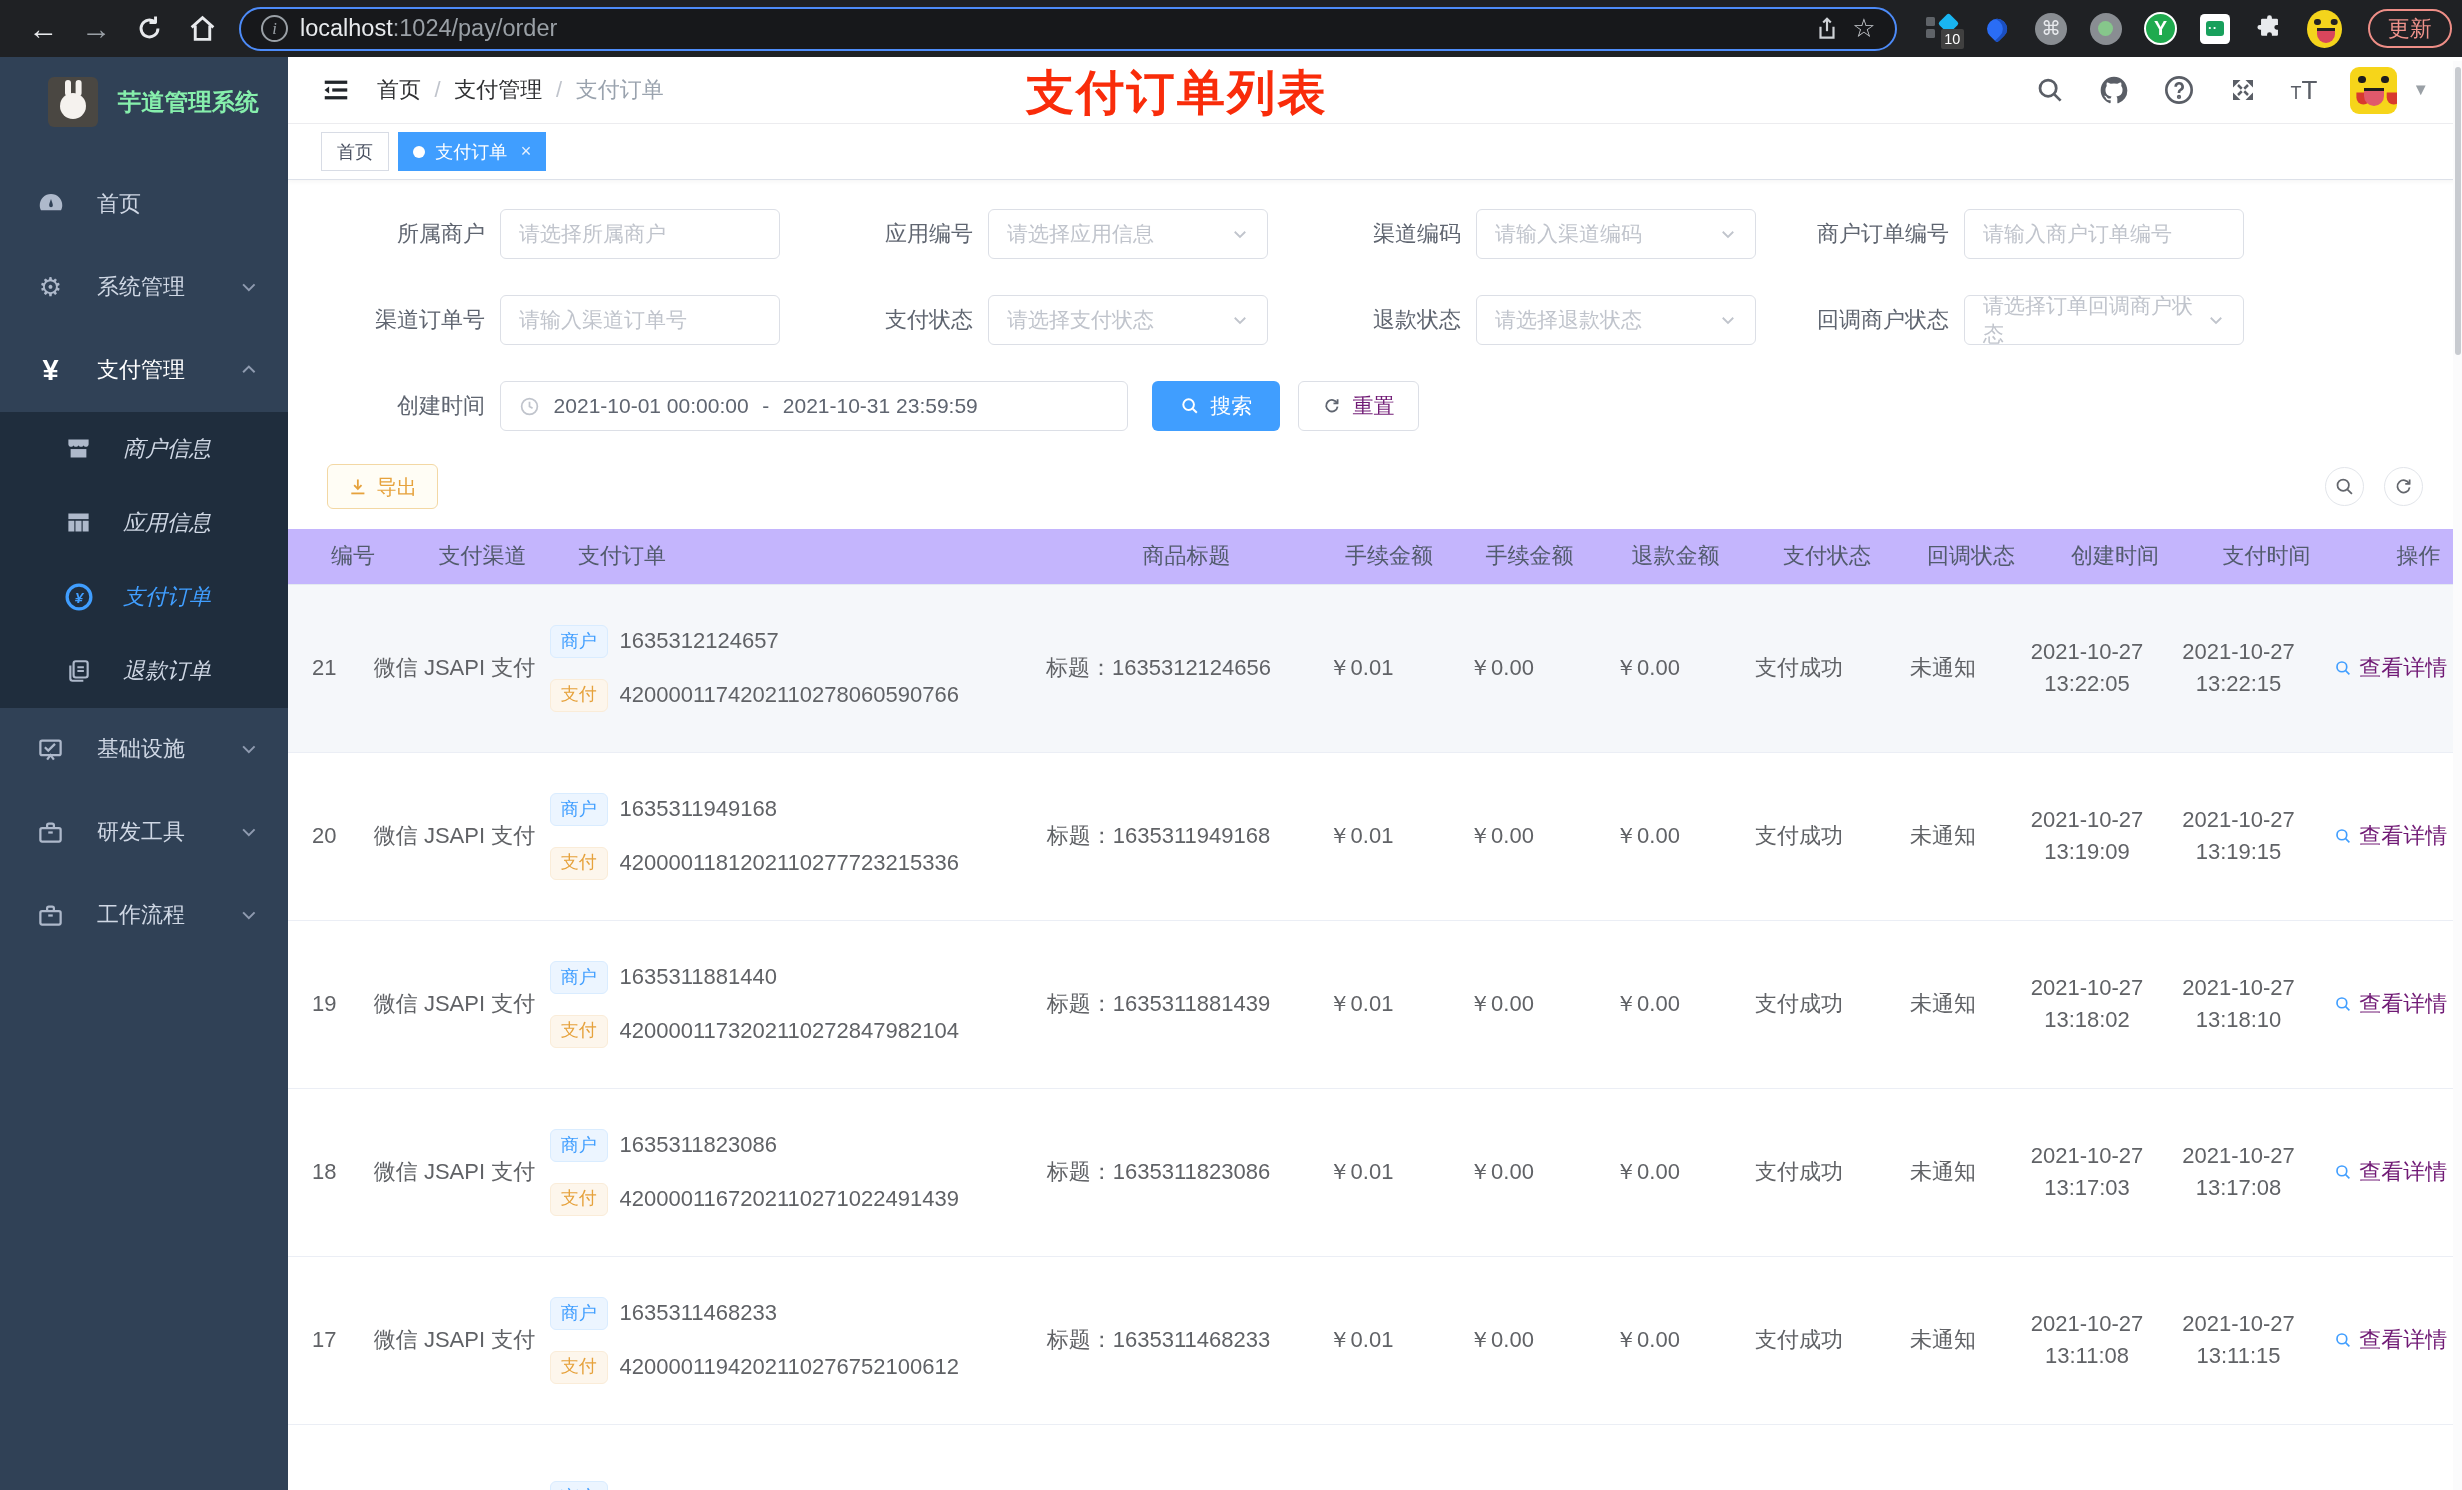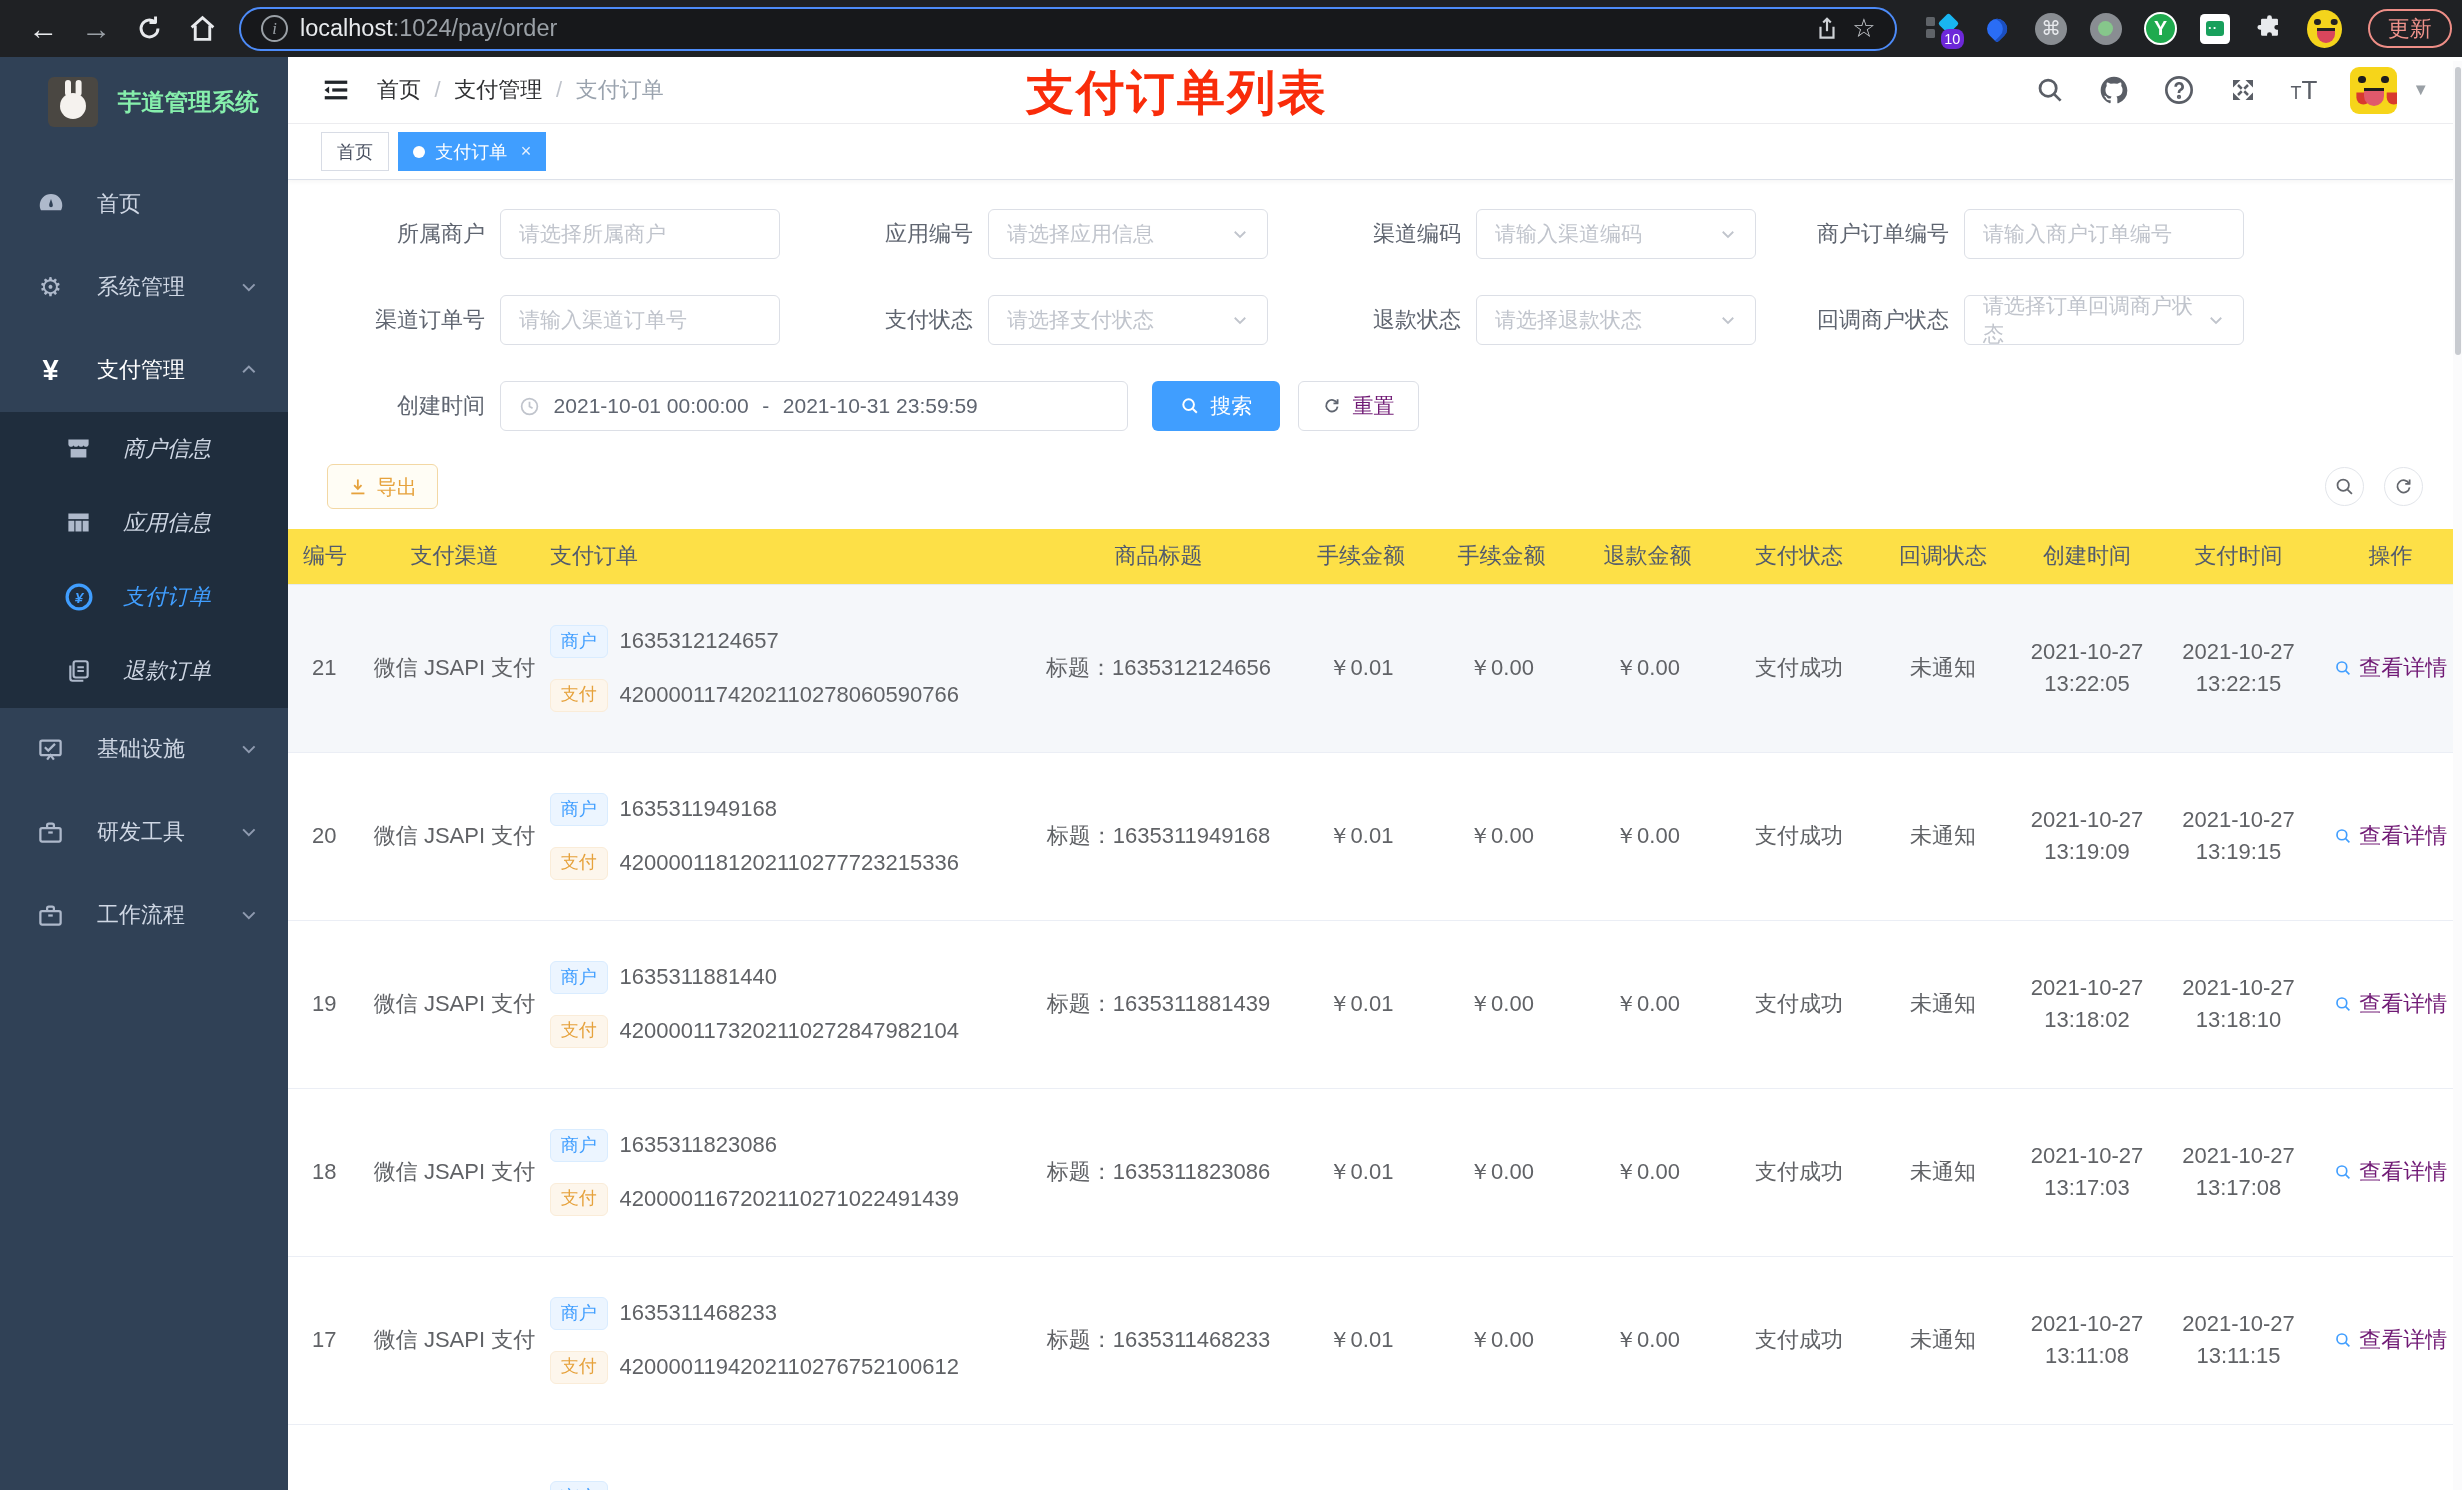--- a/index.html
+++ b/index.html
@@ -15,21 +15,21 @@
   .url .host { color:#e8eaed; font-size:23.5px; }
   .url .path { color:#9aa0a6; font-size:23.5px; }
   .url .spacer { flex:1; }
   .info-icon { width:27px; height:27px; border:2.3px solid #9aa0a6; border-radius:50%; color:#9aa0a6; font-size:16.7px; display:flex; align-items:center; justify-content:center; font-style:italic; font-family:"Liberation Serif",serif; }
   .share-icon,.star-icon { color:#cfd2d6; font-size:26px; }
   .ext-strip { display:flex; align-items:center; gap:19.7px; margin-left:21px; }
   .ext { position:relative; width:35px; height:35px; display:flex; align-items:center; justify-content:center; flex-shrink:0; }
   .ext-squares { position:absolute; left:1.5px; top:6px; }
   .ext-squares div { width:9px; height:9px; background:#5f6368; margin-bottom:3px; border-radius:1.5px; }
   .ext-diamond { position:absolute; right:3px; top:4.5px; width:15px; height:15px; background:#19b5f1; transform:rotate(45deg); border-radius:2.3px; }
-  .ext-badge { position:absolute; right:-4.5px; bottom:-3px; min-width:23px; height:19.7px; background:#6d28d9; color:#fff; font-size:14.4px; border-radius:8px; display:flex; align-items:center; justify-content:center; padding:0 3px; }
+  .ext-badge { position:absolute; right:-4.5px; bottom:-3px; min-width:23px; height:19.7px; background:#404040; color:#fff; font-size:14.4px; border-radius:2px; display:flex; align-items:center; justify-content:center; padding:0 3px; }
   .ext-pin { width:19.7px; height:19.7px; background:#2a6df5; border-radius:50% 50% 50% 3px; transform:rotate(-45deg); box-shadow:inset -3px -3px 0 #1b4fc0; }
   .ext-circle { width:32px; height:32px; border-radius:50%; background:#898d92; color:#e8eaed; font-size:19.7px; display:flex; align-items:center; justify-content:center; }
   .ext-circle.dot::after { content:""; width:15px; height:15px; border-radius:50%; background:#86c78b; }
   .ext-y { width:33px; height:33px; border-radius:50%; background:#1faa4e; border:2.3px solid #fff; color:#fff; font-weight:bold; font-size:19.7px; display:flex; align-items:center; justify-content:center; }
   .ext-chat { width:30px; height:30px; background:#fff; border-radius:4.5px; display:flex; align-items:center; justify-content:center; }
   .ext-chat div { width:18px; height:15px; background:#18a05c; border-radius:3px; position:relative; }
   .ext-chat div::after { content:"• •"; color:#fff; font-size:7.6px; position:absolute; left:2.3px; top:2.3px; }
   .ext-puzzle { color:#e8eaed; }
   .avatar-emoji { width:38px; height:38px; background:#f4d41c; border-radius:50%; position:relative; overflow:hidden; }
   .avatar-emoji::before { content:""; position:absolute; left:6.8px; top:9px; width:6.8px; height:6.8px; background:#232323; border-radius:50%; box-shadow:16.7px 0 0 #232323; }
@@ -83,21 +83,21 @@
   .btn { height:50px; border-radius:6px; font-size:21px; display:flex; align-items:center; gap:10.6px; cursor:pointer; border:1.5px solid transparent; }
   .btn-search { background:#409eff; color:#fff; padding:0 27px; margin-left:24px; }
   .btn-reset { background:#fff; color:#701a75; border-color:#dcdfe6; padding:0 23px; margin-left:18px; }
   .toolbar-row { display:flex; align-items:center; padding:0 39px; margin-top:33px; }
   .btn-export { height:45px; padding:0 19.7px; background:#fffdf5; border:1.5px solid #f3d8a4; color:#e6a23c; border-radius:6px; font-size:20.4px; display:flex; align-items:center; gap:9px; cursor:pointer; }
   .circle-btns { margin-left:auto; display:flex; gap:19.7px; }
   .circle-btn { width:39px; height:39px; border-radius:50%; border:1.5px solid #e2e5ea; color:#63666c; display:flex; align-items:center; justify-content:center; cursor:pointer; background:#fff; }
 
   
   .table { margin-top:19.7px; }
-  .thead { display:flex; align-items:center; height:56px; background:#fde047; color:#525b6d; font-size:22px; border-bottom:1.5px solid #e4eaf0; }
+  .thead { display:flex; align-items:center; height:56px; background:#c4b5fd; color:#525b6d; font-size:22px; border-bottom:1.5px solid #e4eaf0;padding-left:28px; }
   .trow { display:flex; align-items:center; min-height:168px; border-bottom:1.5px solid #ebeef5; font-size:22px; color:#606266; background:#fff; }
   .trow.hl { background:#f5f7fa; }
   .c { display:flex; align-items:center; justify-content:center; text-align:center; flex-shrink:0; }
   .c-no { width:83px; justify-content:flex-start; padding-left:24px; overflow:hidden; }
   .c-no span { white-space:nowrap; }
   .thead .c-no span { margin-left:-9px; }
   .c-channel { width:167px; }
   .c-order { width:492px; flex-direction:column; align-items:flex-start; justify-content:center; gap:21px; padding-left:12px; }
   .order-line { display:flex; align-items:center; gap:12px; }
   .tag { font-size:18px; padding:3.8px 9.8px; border-radius:6px; line-height:1.3; }

